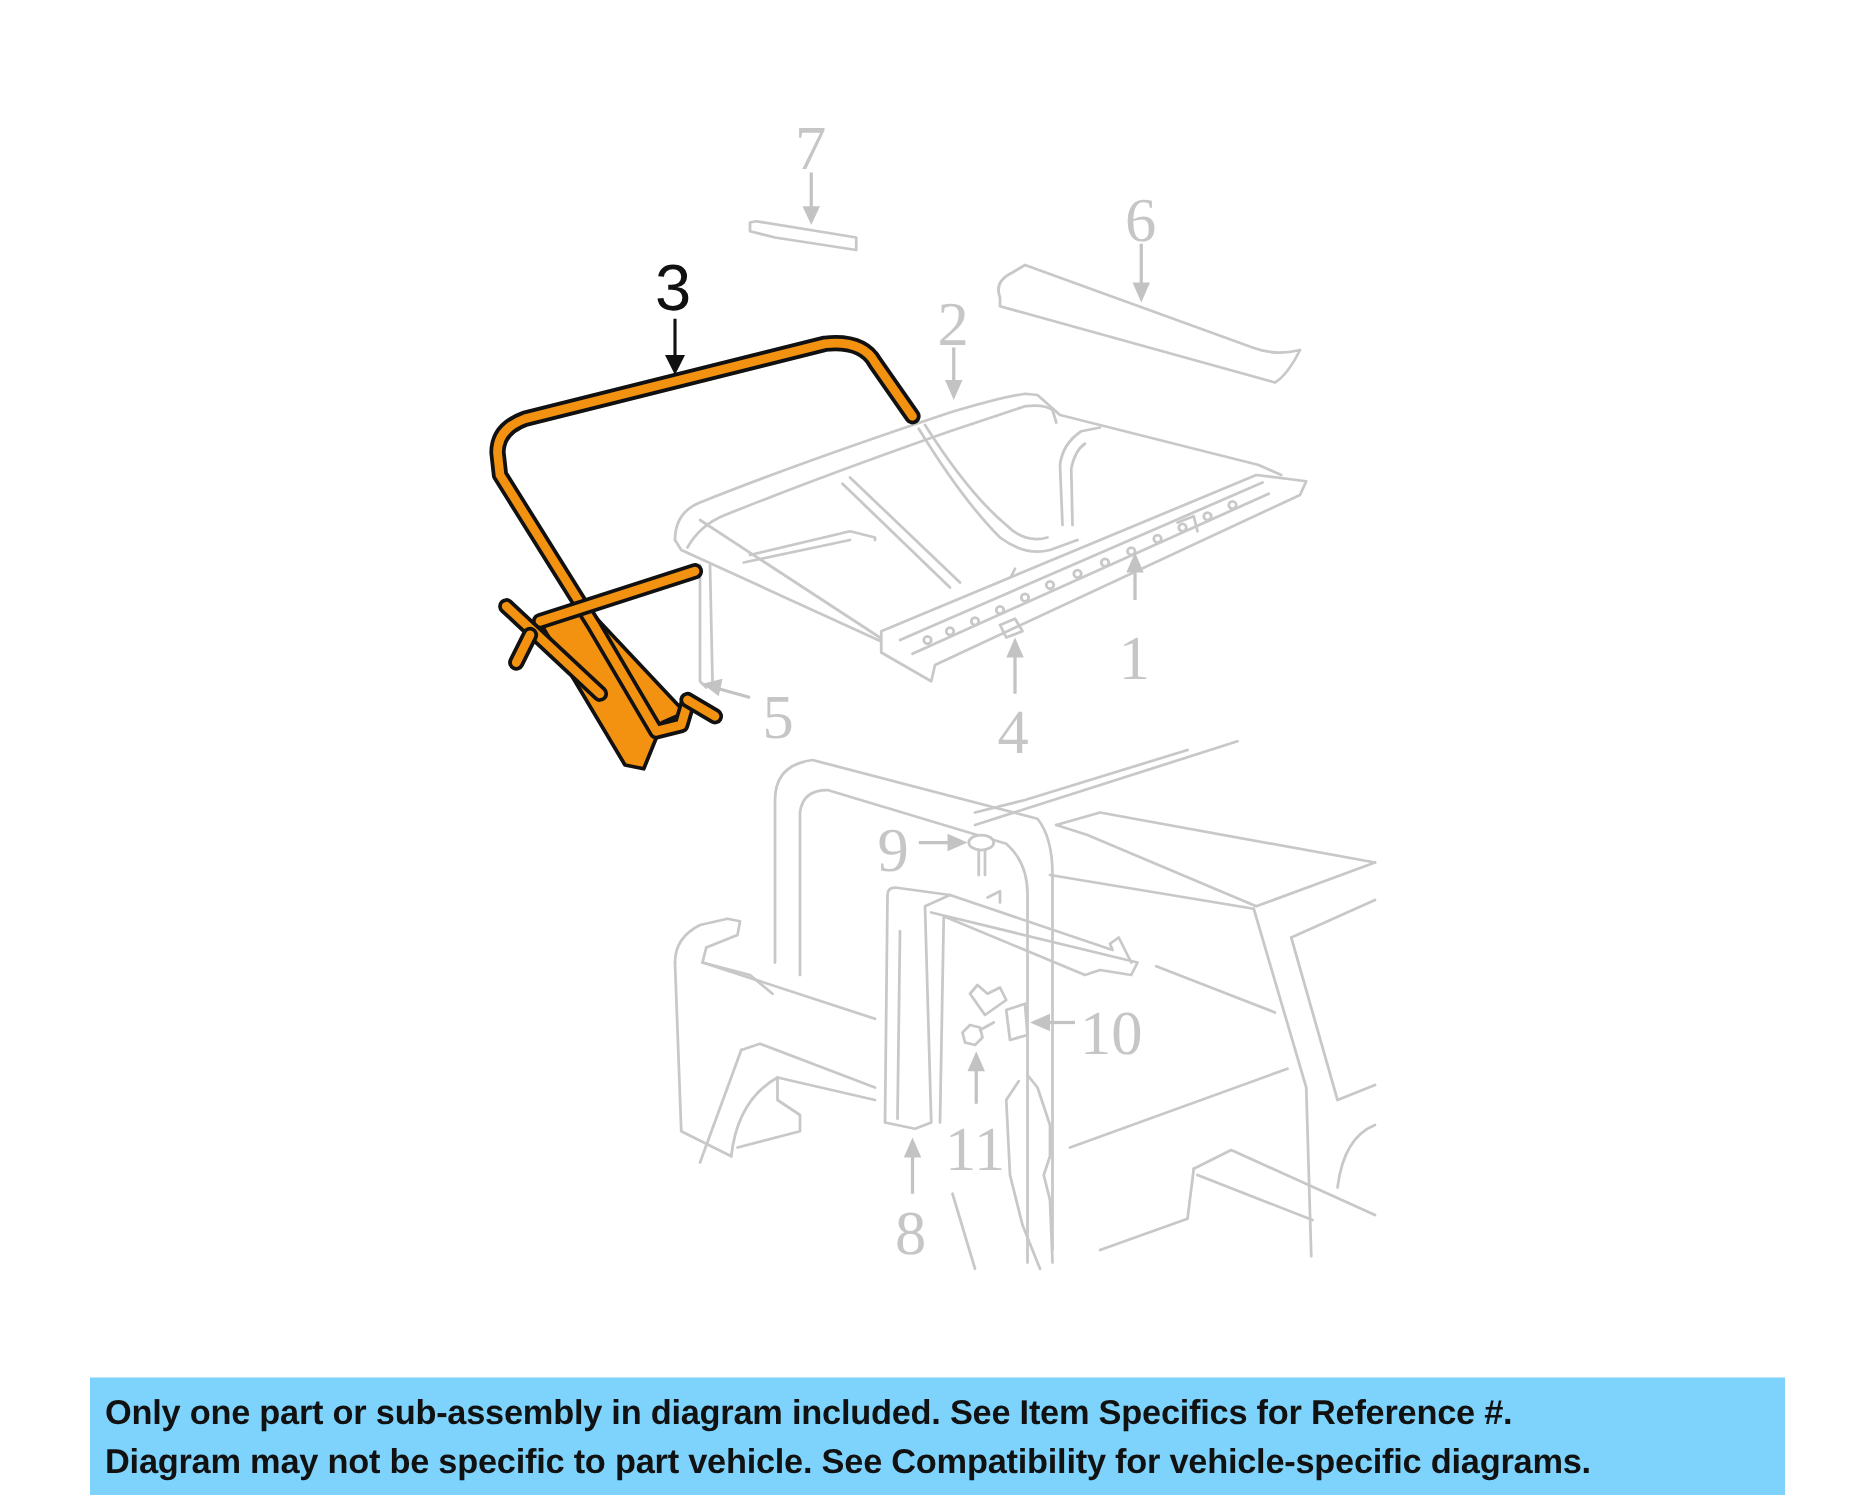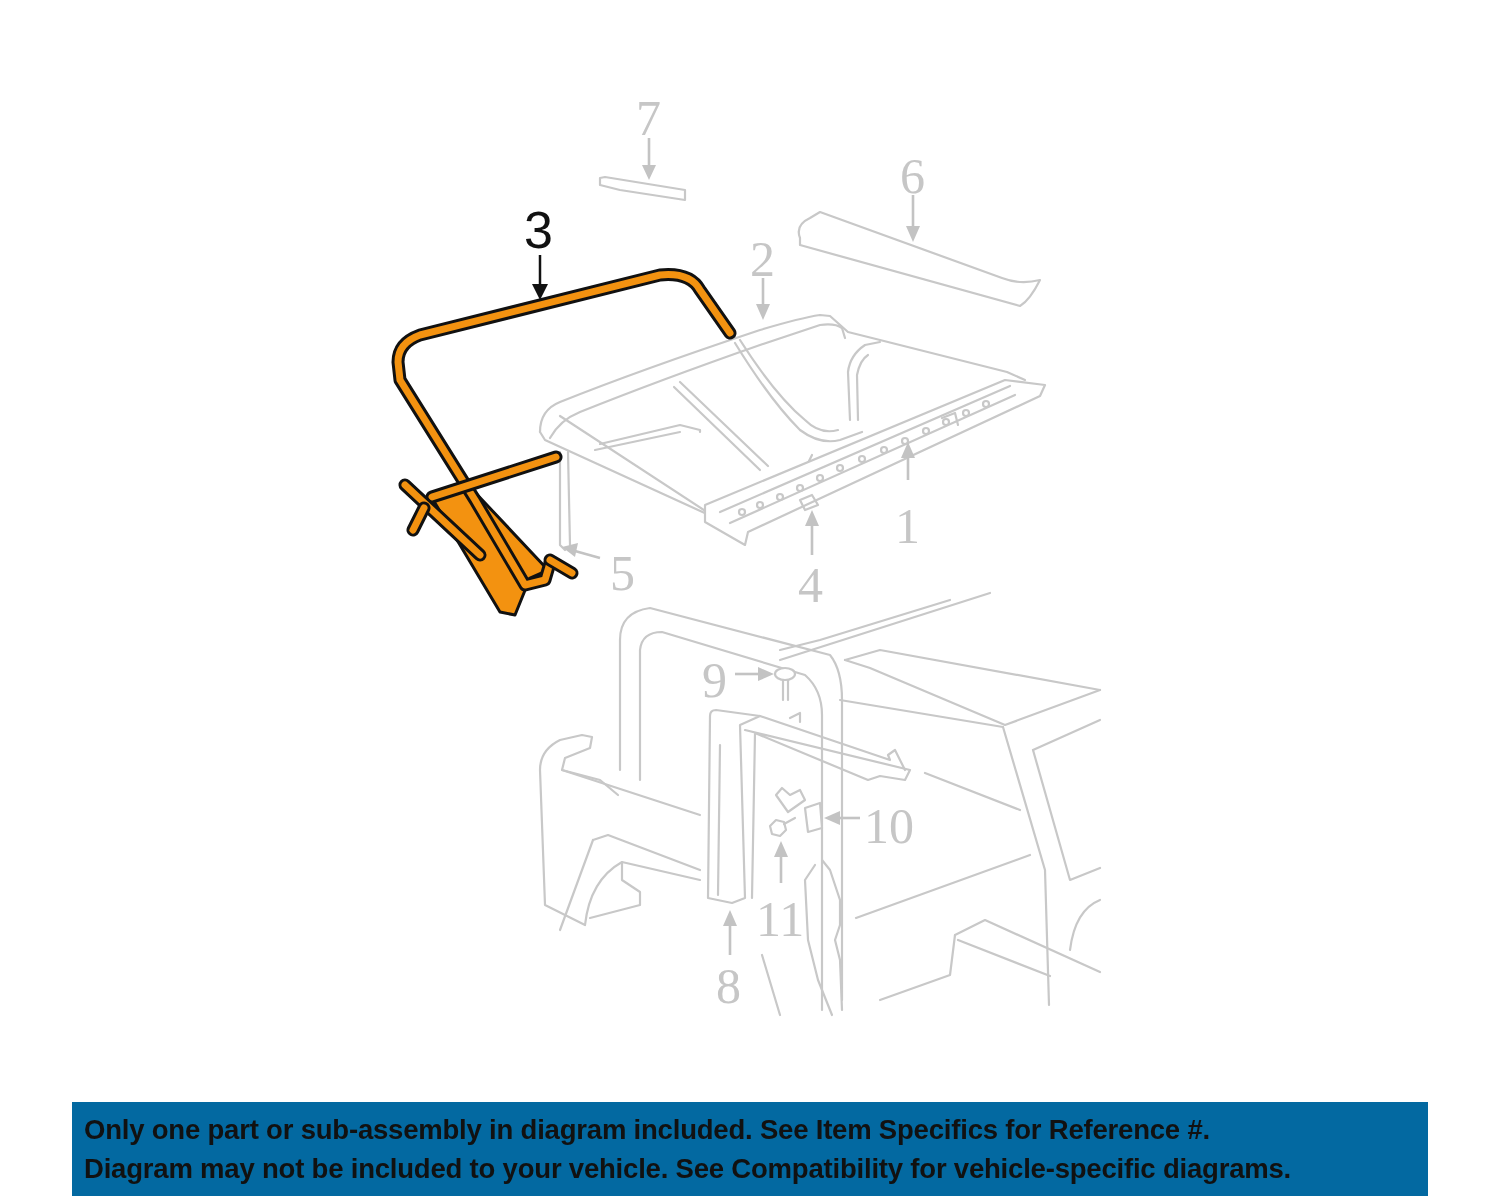--- a/index.html
+++ b/index.html
@@ -9,21 +9,21 @@
     .ghost { fill: none; stroke: #c8c8c8; stroke-width: 2.2; stroke-linejoin: round; stroke-linecap: round; }
     .ghost-fill { fill: #ffffff; stroke: #c8c8c8; stroke-width: 2.2; stroke-linejoin: round; }
     .ghost-arrow { stroke: #c3c3c3; stroke-width: 2.6; fill: none; }
     .ghost-head { fill: #c3c3c3; }
     .callout { font-family: "Liberation Serif", serif; font-size: 50px; fill: #c6c6c6; }
     .callout-main { font-family: "Liberation Sans", sans-serif; font-size: 52px; fill: #111111; }
     .hl-outline { fill: none; stroke: #111111; stroke-width: 13; stroke-linecap: round; stroke-linejoin: round; }
     .hl-core { fill: none; stroke: #f39210; stroke-width: 7; stroke-linecap: round; stroke-linejoin: round; }
     .hl-fill { fill: #f39210; stroke: #111111; stroke-width: 3; stroke-linejoin: round; }
     #banner { position: absolute; left: 72px; top: 1102px; width: 1356px; height: 94px;
-              background: #0369a1; box-sizing: border-box; padding: 8px 0 0 12px; }
+              background: #7dd3fc; box-sizing: border-box; padding: 8px 0 0 12px; }
     .banner-line { font-family: "Liberation Sans", sans-serif; font-weight: bold; font-size: 27.5px;
                    color: #111111; line-height: 39px; white-space: nowrap; letter-spacing: -0.2px; }
   </style>
 </head>
 <body>
 
 <svg id="diagram" viewBox="0 0 1500 1090" xmlns="http://www.w3.org/2000/svg">
 
   <g>
 
@@ -188,14 +188,14 @@
   <text class="callout" x="798" y="602">4</text>
   <text class="callout" x="610" y="590">5</text>
   <text class="callout" x="702" y="697">9</text>
   <text class="callout" x="864" y="843">10</text>
   <text class="callout" x="756" y="936">11</text>
   <text class="callout" x="716" y="1003">8</text>
 </svg>
 
 <div id="banner">
   <div class="banner-line">Only one part or sub-assembly in diagram included. See Item Specifics for Reference #.</div>
-  <div class="banner-line">Diagram may not be included to your vehicle. See Compatibility for vehicle-specific diagrams.</div>
+  <div class="banner-line">Diagram may not be specific to part vehicle. See Compatibility for vehicle-specific diagrams.</div>
 </div>
 
 </body></html>

